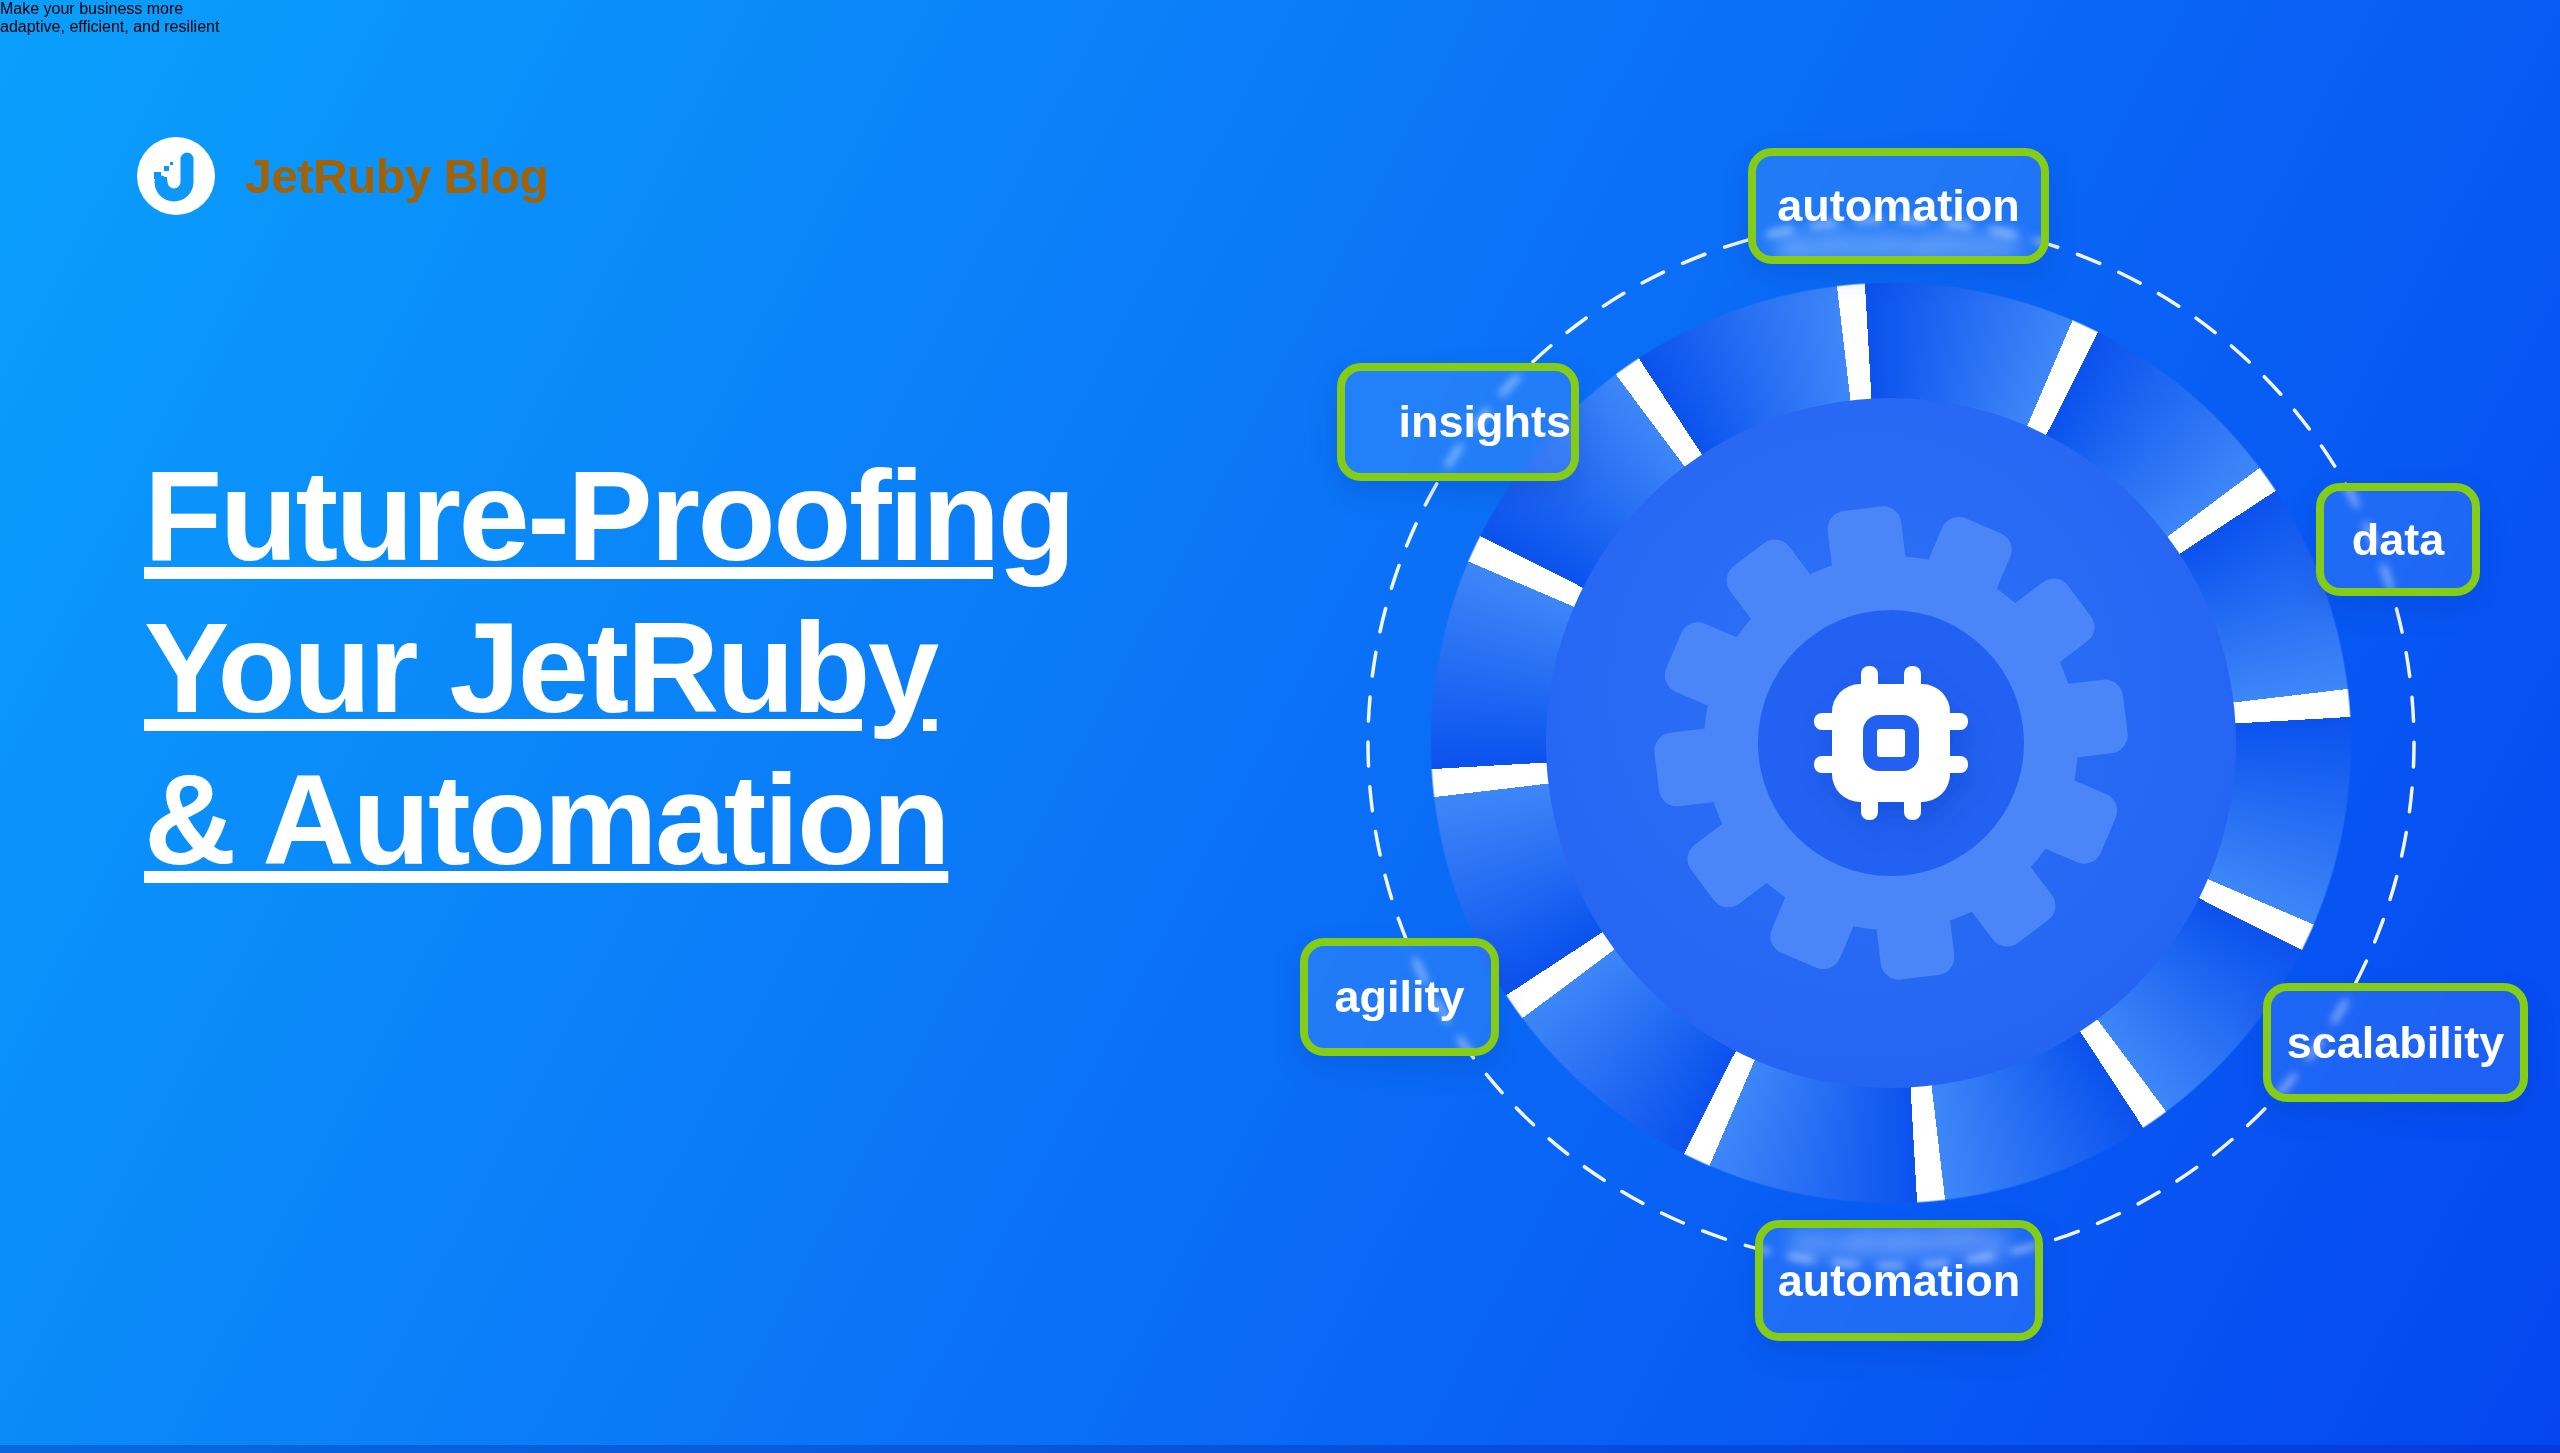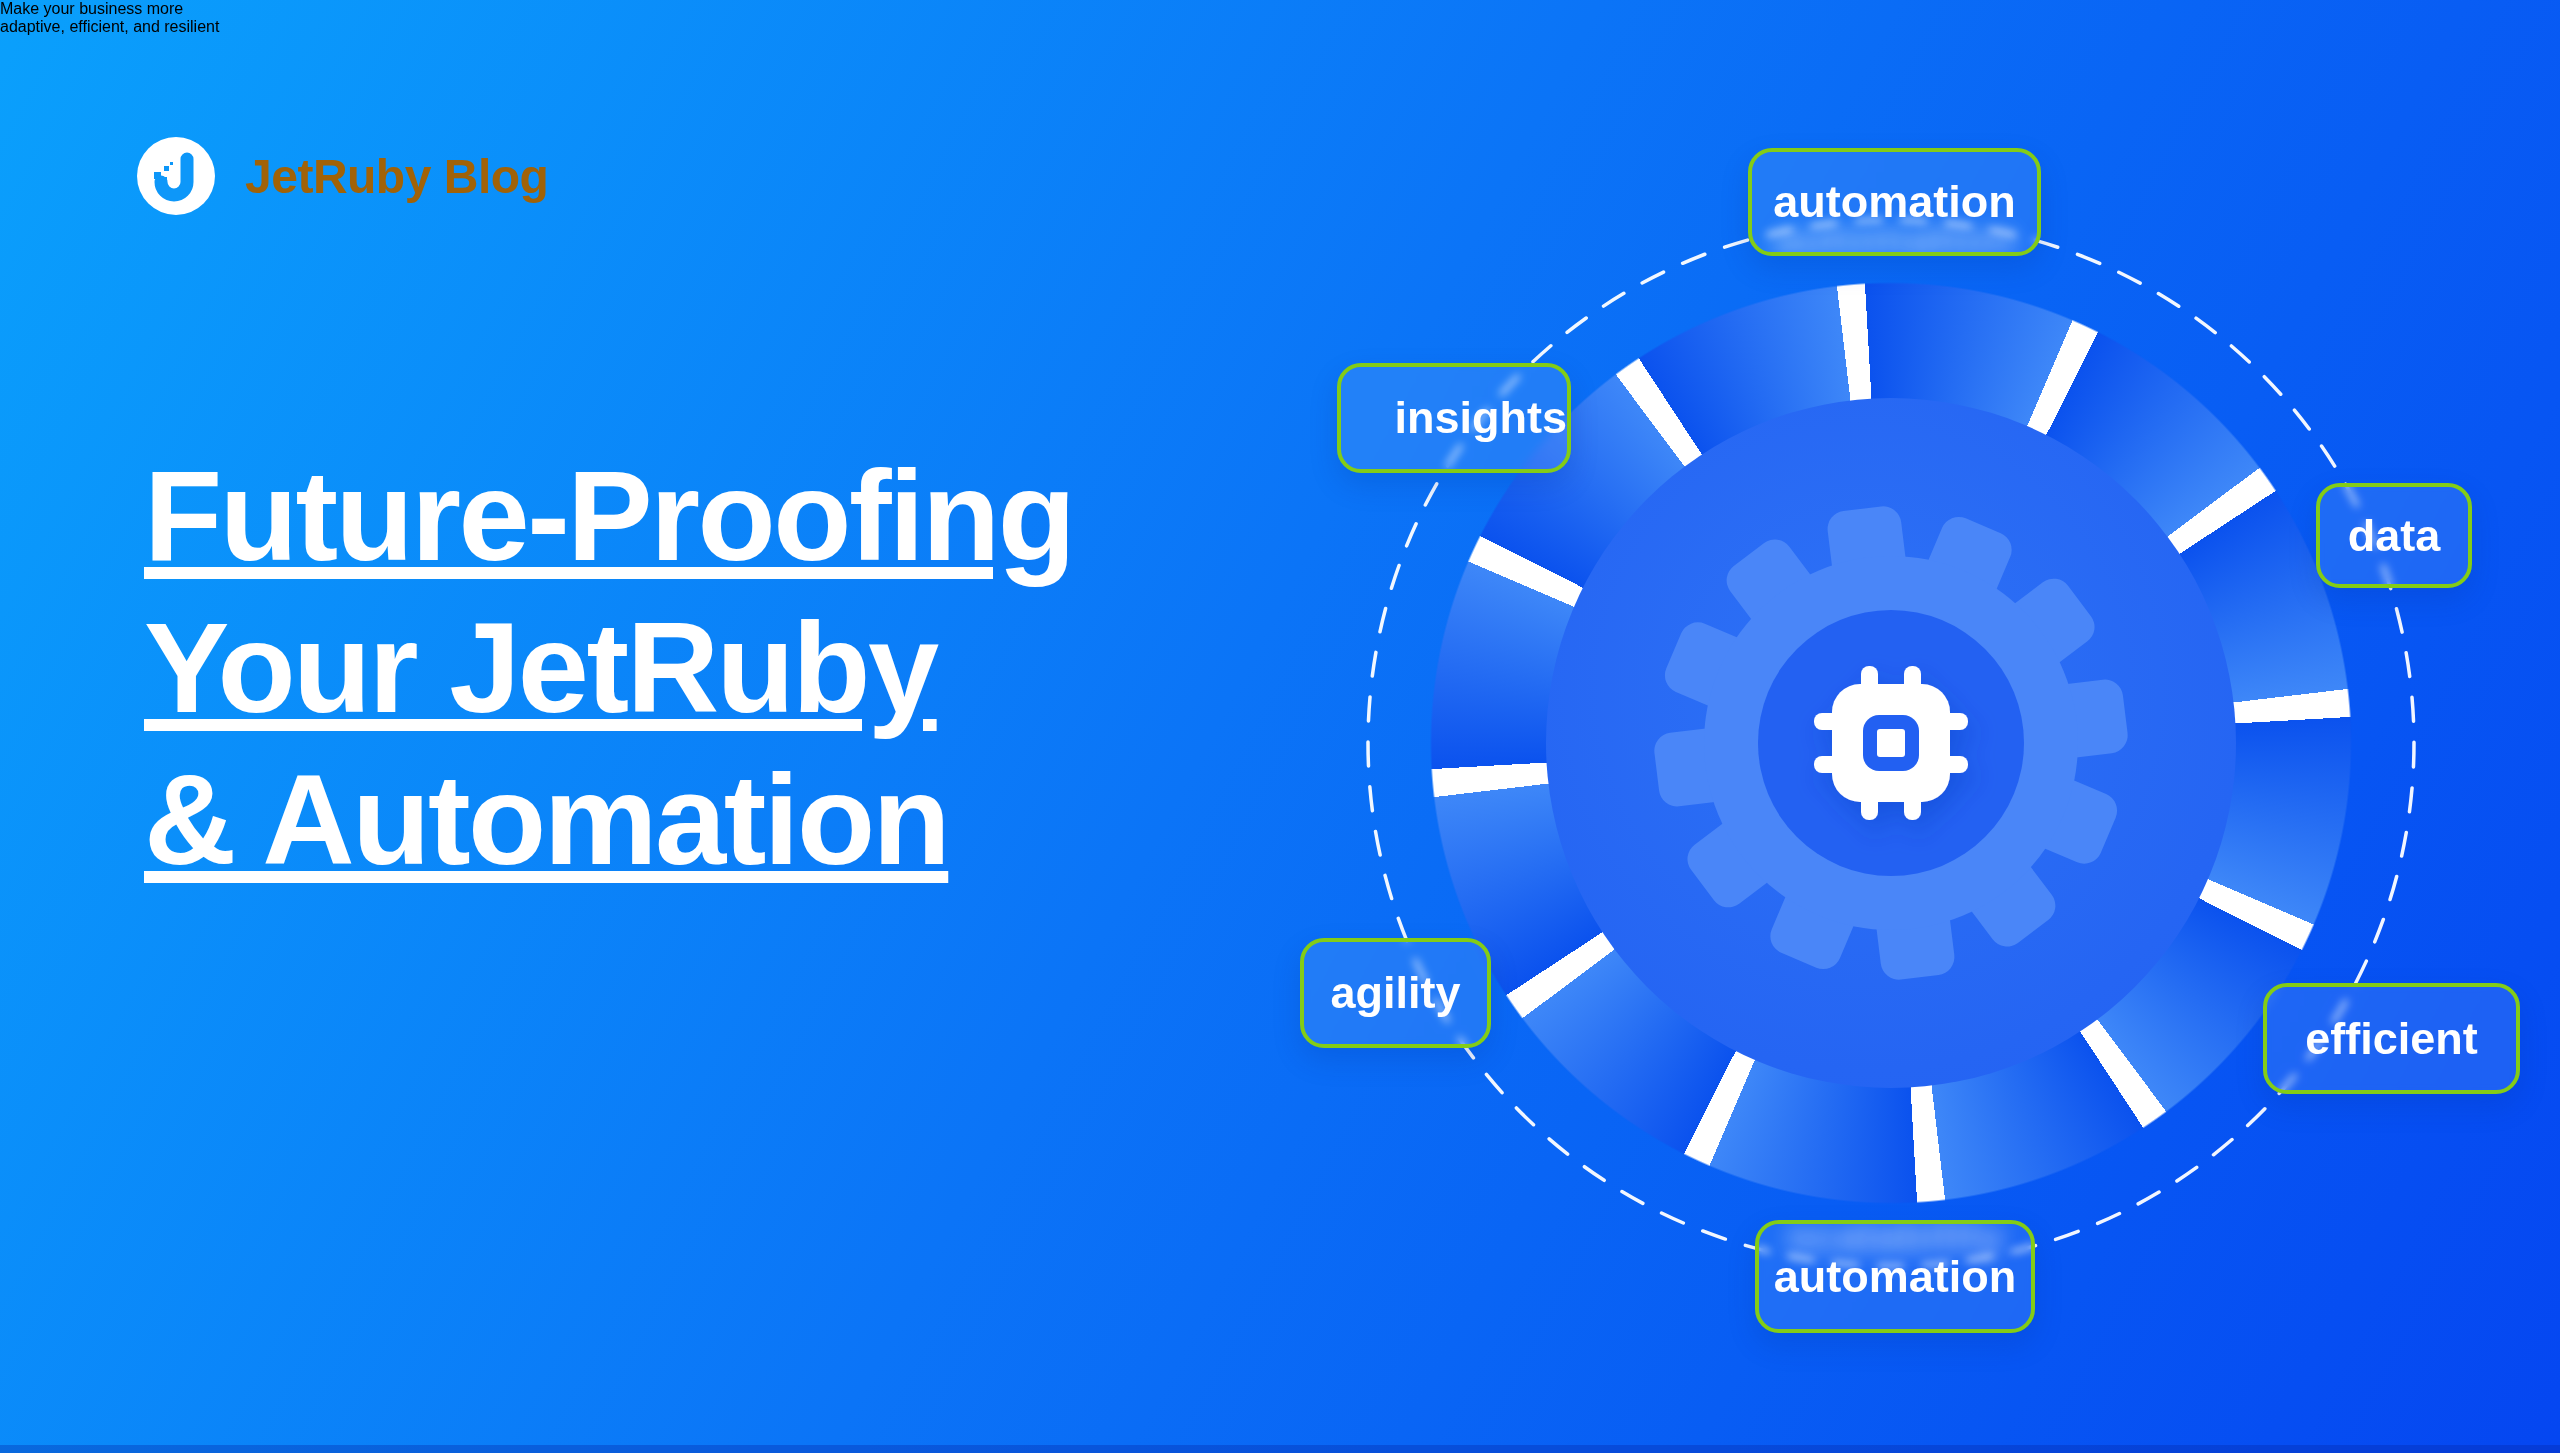--- a/index.html
+++ b/index.html
@@ -33,21 +33,21 @@
     -webkit-mask:radial-gradient(circle,transparent 0 339px,#000 341px 459px,transparent 461px);
     mask:radial-gradient(circle,transparent 0 339px,#000 341px 459px,transparent 461px);}
 
   .inner-circle{position:absolute;left:1546px;top:398px;width:690px;height:690px;border-radius:50%;
     background:radial-gradient(circle at 46% 42%,#2e72f6 0%,#2565f3 70%,#2360f2 100%);}
 
   .gear-svg{position:absolute;left:1641px;top:493px;width:500px;height:500px;}
 
   
   .pill{position:absolute;display:flex;align-items:center;justify-content:center;
-    border:4px solid #84cc16;border-radius:24px;color:#fff;overflow:hidden;
+    border:8px solid #84cc16;border-radius:24px;color:#fff;overflow:hidden;
     background:rgba(140,190,255,.18);backdrop-filter:blur(4px);
     box-shadow:0 12px 28px rgba(8,45,150,.18);
     font-size:45px;font-weight:700;letter-spacing:0;}
   .pill .ghost{position:absolute;left:0;right:0;text-align:center;
     filter:blur(10px);opacity:.55;pointer-events:none;}
   .pos-automation{left:1748px;top:148px;width:285px;height:100px;}
   .pos-automation .ghost{bottom:-14px;}
   .pos-insights{left:1337px;top:363px;width:226px;height:102px;justify-content:flex-end;}
   .pos-data{left:2316px;top:483px;width:148px;height:97px;}
   .pos-agility{left:1300px;top:938px;width:183px;height:102px;text-align:right;}
@@ -141,21 +141,21 @@
   <div class="pill pos-insights">
     <span>insights</span>
   </div>
   <div class="pill pos-data">
     <span>data</span>
   </div>
   <div class="pill pos-agility">
     <span>agility</span>
   </div>
   <div class="pill pos-efficiency">
-    <span>efficient</span>
+    <span>scalability</span>
   </div>
   <div class="pill pos-scalability">
     <span class="ghost">scalability</span>
     <span>automation</span>
   </div>
 
 </div>
 
 <div class="bottom-edge"></div>
 

